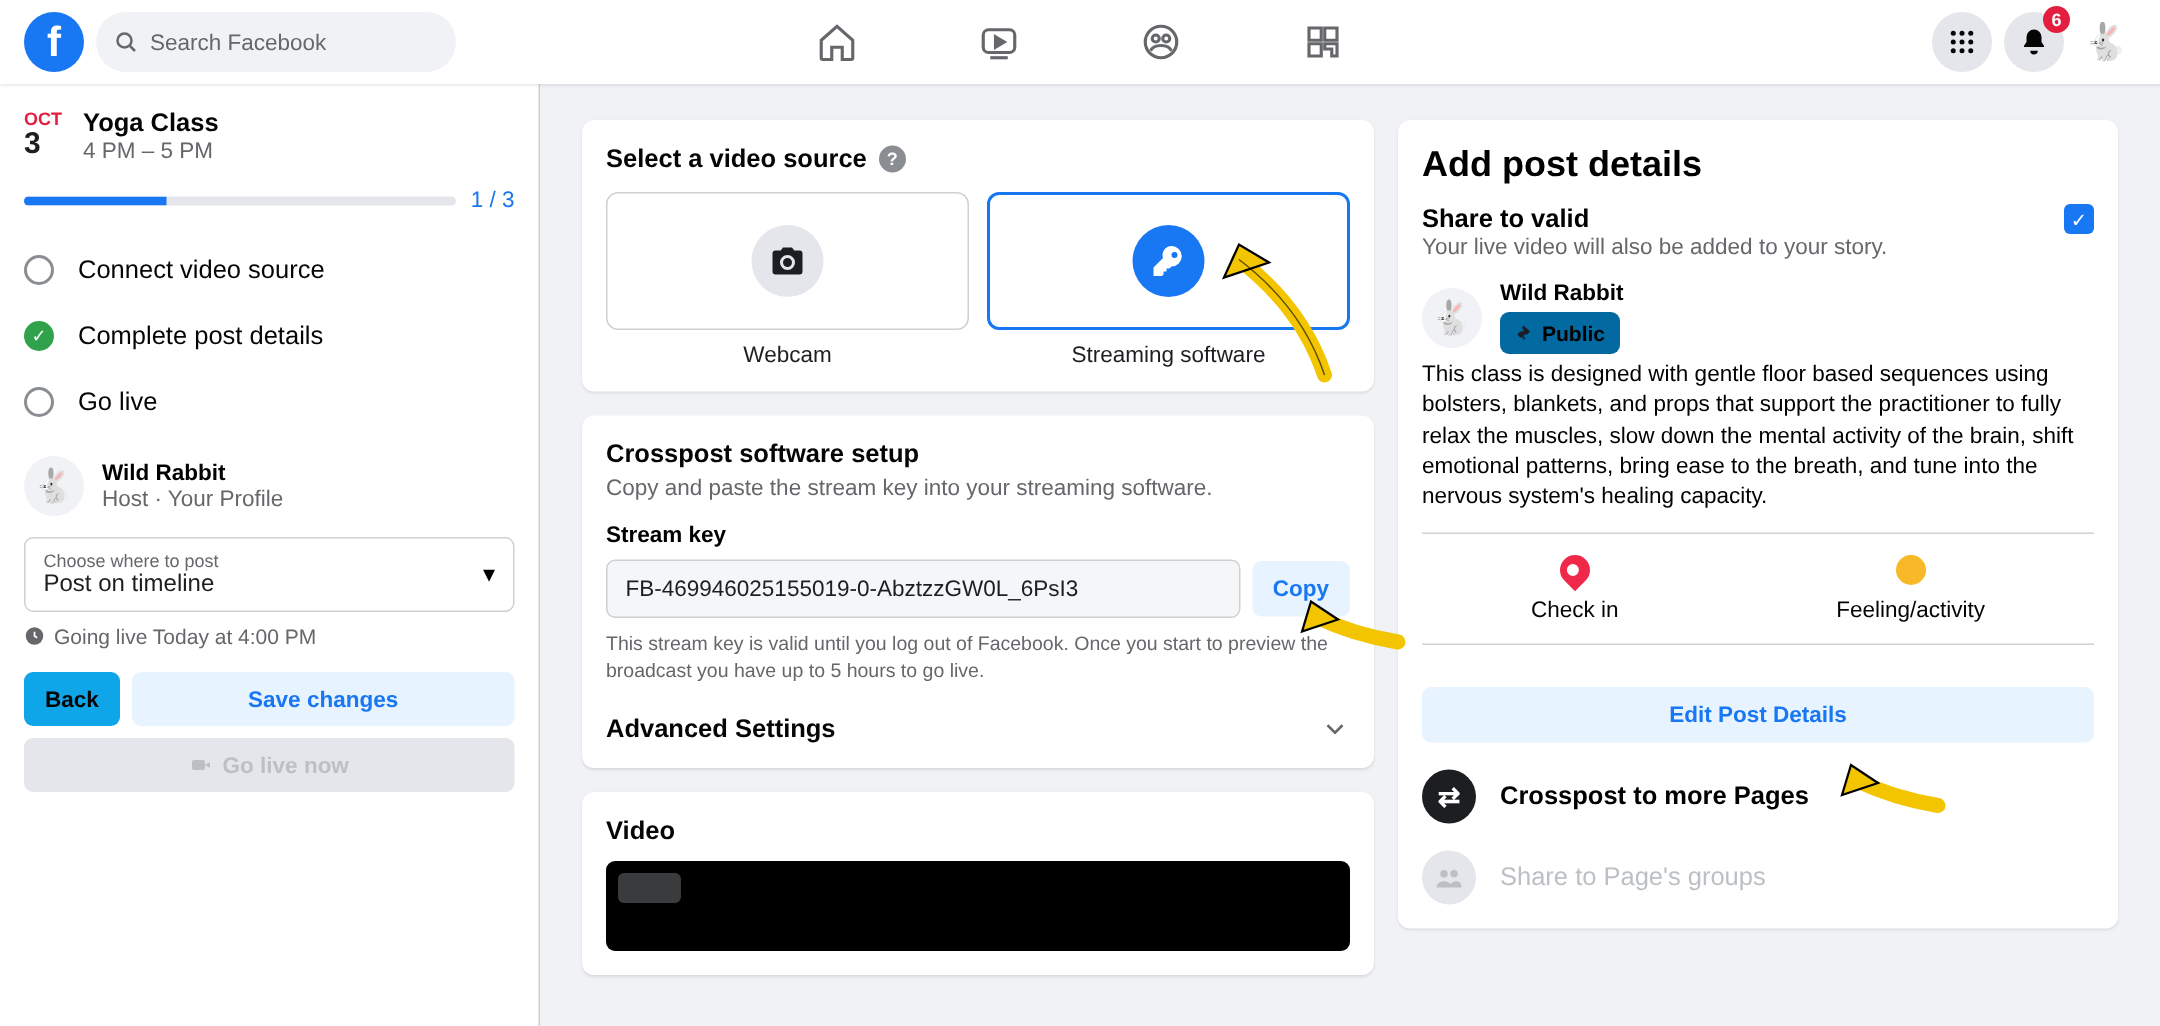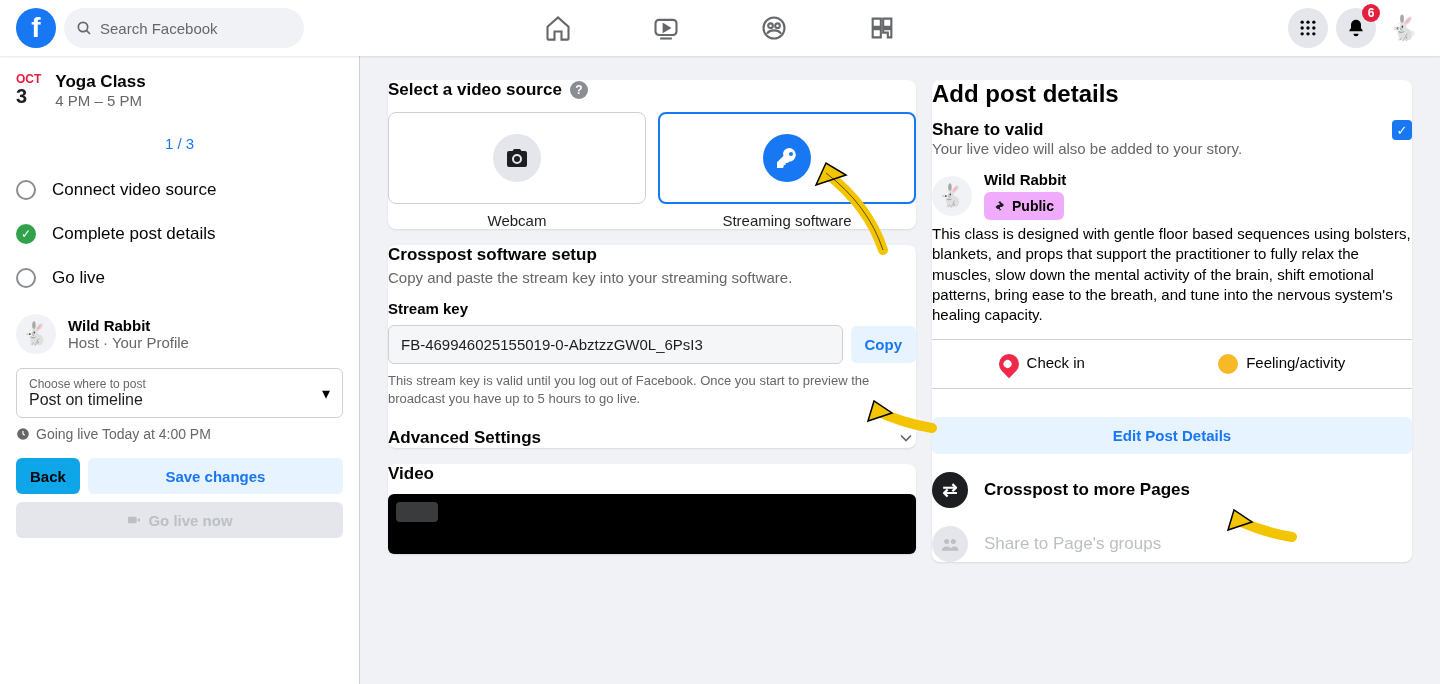--- a/index.html
+++ b/index.html
@@ -22,21 +22,21 @@
 
 .sidebar { position: fixed; top: 56px; left: 0; width: 360px; bottom: 0; background: #fff; border-right: 1px solid #ced0d4; padding: 16px; overflow-y: auto; }
 .sb-head { display: flex; align-items: center; justify-content: space-between; margin-bottom: 20px; }
 .sb-head h1 { font-size: 24px; font-weight: 700; color: #1c1e21; }
 .sb-head-icons { display: flex; gap: 24px; color: #65676b; }
 .event-row { display: flex; gap: 14px; margin-bottom: 16px; }
 .event-month { color: #e41e3f; font-size: 12px; font-weight: 700; }
 .event-day { color: #1c1e21; font-size: 20px; font-weight: 700; line-height: 1; }
 .event-title { font-size: 17px; font-weight: 600; color: #050505; }
 .event-time { font-size: 15px; color: #65676b; }
-.progress-row { display: flex; align-items: center; gap: 10px; margin-bottom: 16px; flex-direction: column; }
+.progress-row { display: flex; align-items: center; gap: 10px; margin-bottom: 16px; }
 .progress-bar { flex: 1; height: 6px; background: #e4e6eb; border-radius: 3px; overflow: hidden; }
 .progress-fill { height: 100%; background: #1877f2; width: 33%; }
 .progress-text { color: #1877f2; font-size: 15px; font-weight: 400; }
 .step { display: flex; align-items: center; gap: 16px; padding: 12px 0; font-size: 17px; color: #050505; font-weight: 500; }
 .step-circle { width: 20px; height: 20px; border: 2px solid #8a8d91; border-radius: 50%; flex-shrink: 0; }
 .step-check { width: 20px; height: 20px; border-radius: 50%; background: #31a24c; color: #fff; display: flex; align-items: center; justify-content: center; font-size: 12px; flex-shrink: 0; }
 .profile-row { display: flex; align-items: center; gap: 12px; padding: 14px 0; }
 .profile-avatar { width: 40px; height: 40px; border-radius: 50%; background: #f0f2f5; display: flex; align-items: center; justify-content: center; font-size: 22px; }
 .profile-name { font-weight: 600; font-size: 15px; }
 .profile-sub { font-size: 15px; color: #65676b; }
@@ -47,21 +47,21 @@
 .sb-buttons { display: flex; gap: 8px; margin-bottom: 8px; }
 .btn { border: none; border-radius: 6px; font-size: 15px; font-weight: 600; height: 36px; cursor: pointer; display: flex; align-items: center; justify-content: center; padding: 0 14px; }
 .btn-back { background: #0ea5e9; color: #050505; }
 .btn-save { background: #e7f3ff; color: #1877f2; flex: 1; }
 .btn-golive { background: #e4e6eb; color: #bcc0c4; width: 100%; gap: 6px; }
 
 
 .main { position: absolute; top: 56px; left: 360px; right: 0; bottom: 0; overflow-y: auto; padding: 24px 28px; display: flex; gap: 16px; }
 .col-center { flex: 1; min-width: 0; display: flex; flex-direction: column; gap: 16px; }
 .col-right { width: 480px; flex-shrink: 0; }
-.card { background: #fff; border-radius: 8px; box-shadow: 0 1px 2px rgba(0,0,0,.1); padding: 0; }
+.card { background: #fff; border-radius: 8px; box-shadow: 0 1px 2px rgba(0,0,0,.1); padding: 16px; }
 
 .card-title { font-size: 17px; font-weight: 600; color: #050505; display: flex; align-items: center; gap: 8px; }
 .help-dot { width: 18px; height: 18px; border-radius: 50%; background: #8a8d91; color: #fff; font-size: 12px; display: inline-flex; align-items: center; justify-content: center; }
 .source-grid { display: flex; gap: 12px; margin-top: 12px; }
 .source-opt { flex: 1; display: flex; flex-direction: column; align-items: center; gap: 8px; }
 .source-box { width: 100%; height: 92px; border: 1px solid #ced0d4; border-radius: 8px; display: flex; align-items: center; justify-content: center; }
 .source-box.selected { border: 2px solid #1877f2; }
 .source-icon { width: 48px; height: 48px; border-radius: 50%; background: #e4e6eb; color: #1c1e21; display: flex; align-items: center; justify-content: center; font-size: 22px; }
 .source-icon.blue { background: #1877f2; color: #fff; }
 .source-label { font-size: 15px; color: #1c1e21; }
@@ -77,26 +77,26 @@
 .video-prev { background: #000; height: 60px; border-radius: 6px; margin-top: 10px; position: relative; }
 .video-prev .badge-live { position: absolute; top: 8px; left: 8px; background: #3a3b3c; width: 42px; height: 20px; border-radius: 4px; }
 
 
 .section-head { font-size: 24px; font-weight: 700; margin-bottom: 12px; }
 .share-row { display: flex; justify-content: space-between; align-items: flex-start; }
 .share-title { font-size: 17px; font-weight: 600; }
 .share-sub { font-size: 15px; color: #65676b; }
 .chk { width: 20px; height: 20px; border-radius: 4px; background: #1877f2; color: #fff; display: flex; align-items: center; justify-content: center; font-size: 13px; }
 .author-row { display: flex; align-items: center; gap: 12px; margin-top: 14px; }
-.pill { background: #f0abfc; border-radius: 6px; padding: 6px 10px; font-size: 14px; font-weight: 600; display: inline-flex; align-items: center; gap: 6px; }
+.pill { background: #0369a1; border-radius: 6px; padding: 6px 10px; font-size: 14px; font-weight: 600; display: inline-flex; align-items: center; gap: 6px; }
 .post-title { font-size: 17px; font-weight: 600; margin-top: 16px; }
 .post-body { font-size: 15px; line-height: 1.35; margin-top: 4px; }
 .divider { border: none; border-top: 1px solid #ced0d4; margin: 14px 0; }
 .inline-actions { display: flex; justify-content: space-around; }
-.inline-act { display: flex; align-items: flex-start; gap: 8px; font-size: 15px; color: #050505; }
+.inline-act { display: flex; align-items: center; gap: 8px; font-size: 15px; color: #050505; flex-direction: column; }
 .pin-red { width: 20px; height: 20px; border-radius: 50% 50% 50% 0; background: #f02849; transform: rotate(-45deg); position: relative; }
 .pin-red::after { content: ''; position: absolute; top: 5px; left: 5px; width: 8px; height: 8px; background: #fff; border-radius: 50%; }
 .face-yellow { width: 20px; height: 20px; border-radius: 50%; background: #f7b928; border: 2px solid #f7b928; position: relative; }
 .edit-btn { width: 100%; background: #e7f3ff; color: #1877f2; border: none; border-radius: 6px; padding: 10px; font-size: 15px; font-weight: 600; margin-top: 14px; cursor: pointer; }
 .crosspost-row { display: flex; align-items: center; gap: 16px; margin-top: 18px; font-size: 17px; font-weight: 600; }
 .crosspost-icon { width: 36px; height: 36px; border-radius: 50%; background: #1c1e21; color: #fff; display: flex; align-items: center; justify-content: center; font-size: 18px; }
 .share-group-row { display: flex; align-items: center; gap: 16px; margin-top: 18px; font-size: 17px; color: #bcc0c4; }
 .share-group-icon { width: 36px; height: 36px; border-radius: 50%; background: #e4e6eb; color: #bcc0c4; display: flex; align-items: center; justify-content: center; font-size: 18px; }
 
 

